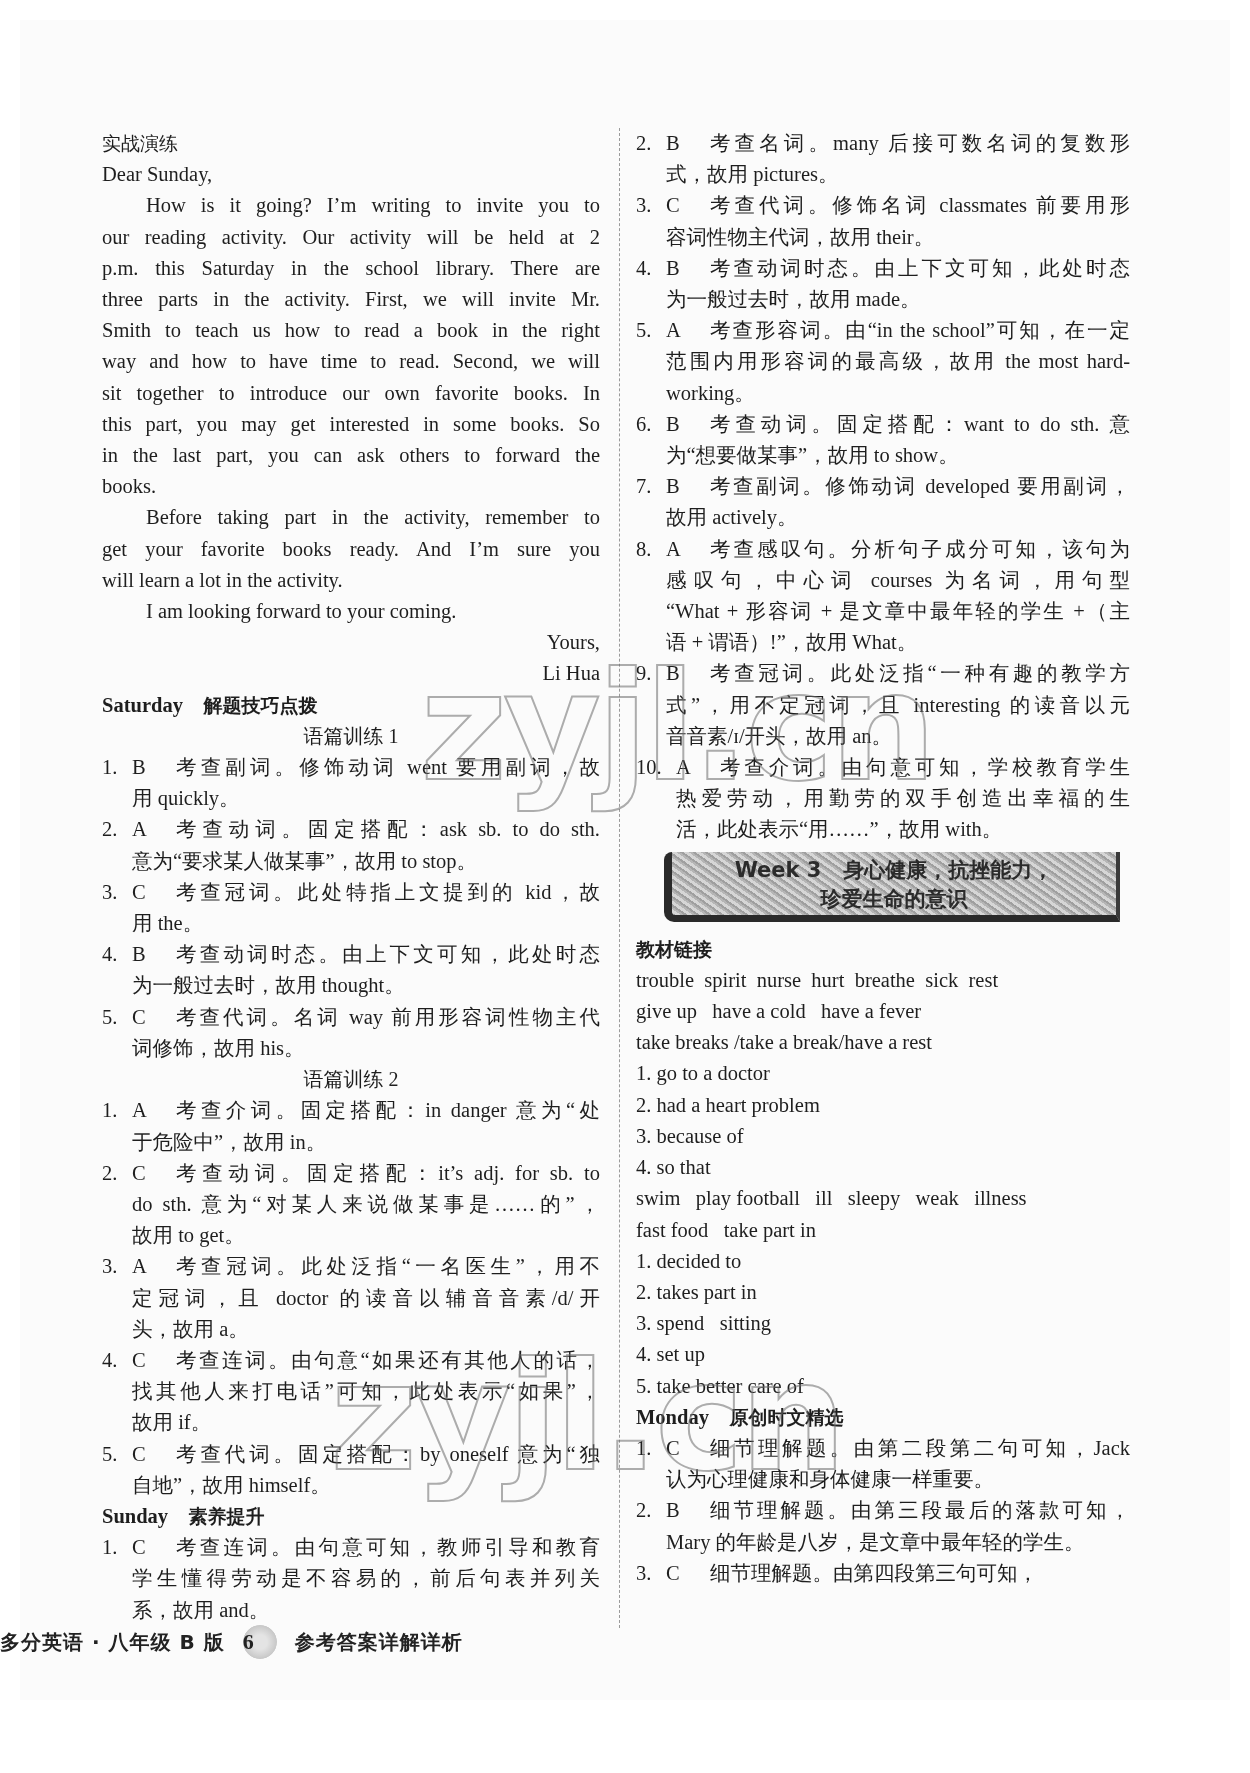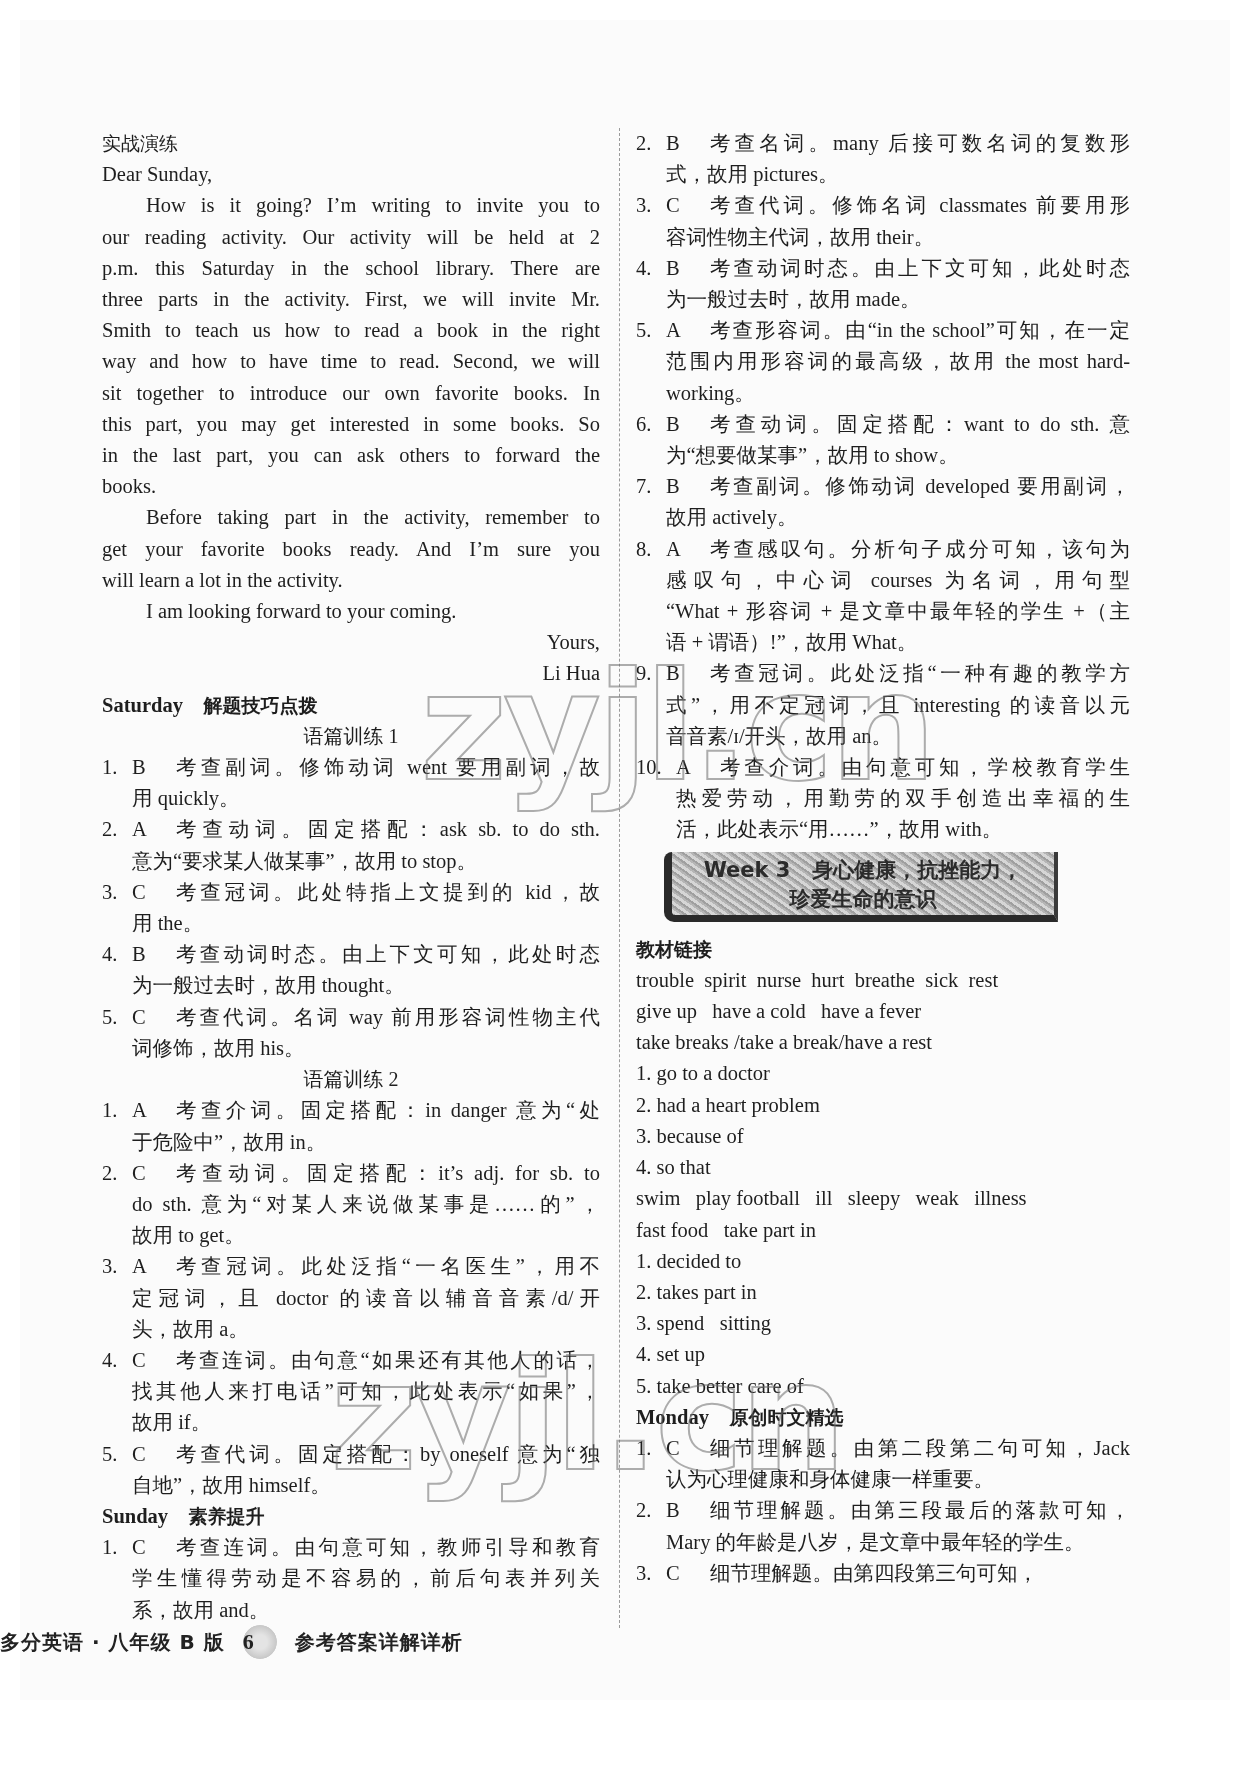--- a/index.html
+++ b/index.html
@@ -26,21 +26,21 @@
   .heading-cn { font-weight:bold; font-family:Liberation Serif, serif; font-size:19px; }
   .sub-title { text-align:center; font-size:20px; }
   .item { display:flex; }
   .item .num { width:30px; flex:none; }
   .item .ans { width:44px; flex:none; }
   .item .body { flex:1; }
   .cont { padding-left:30px; }
   .cont-10 { padding-left:40px; }
   .item10 .num { width:40px; }
   .banner {
-    position:relative; margin:6px 0 12px 28px; width:394px; height:70px;
+    position:relative; margin:6px 0 12px 28px; width:456px; height:70px;
     background:#c9c9c9;
     background-image:repeating-linear-gradient(35deg,#9f9f9f 0 2px,#d6d6d6 2px 5px,#b5b5b5 5px 7px);
     border-left:8px solid #2a2a2a; border-bottom:7px solid #2a2a2a; border-right:4px solid #3a3a3a;
     border-radius:8px 0 0 10px;
     font-family:"DejaVu Sans",sans-serif; font-weight:bold; color:#2b2b2b; font-size:21px; line-height:29px;
     text-align:center; padding-top:4px; box-sizing:border-box;
   }
   .footer {
     position:absolute; top:1625px; left:0; width:1250px; text-align:left;
     font-family:"DejaVu Sans",sans-serif; font-size:20px; font-weight:bold; color:#222;

